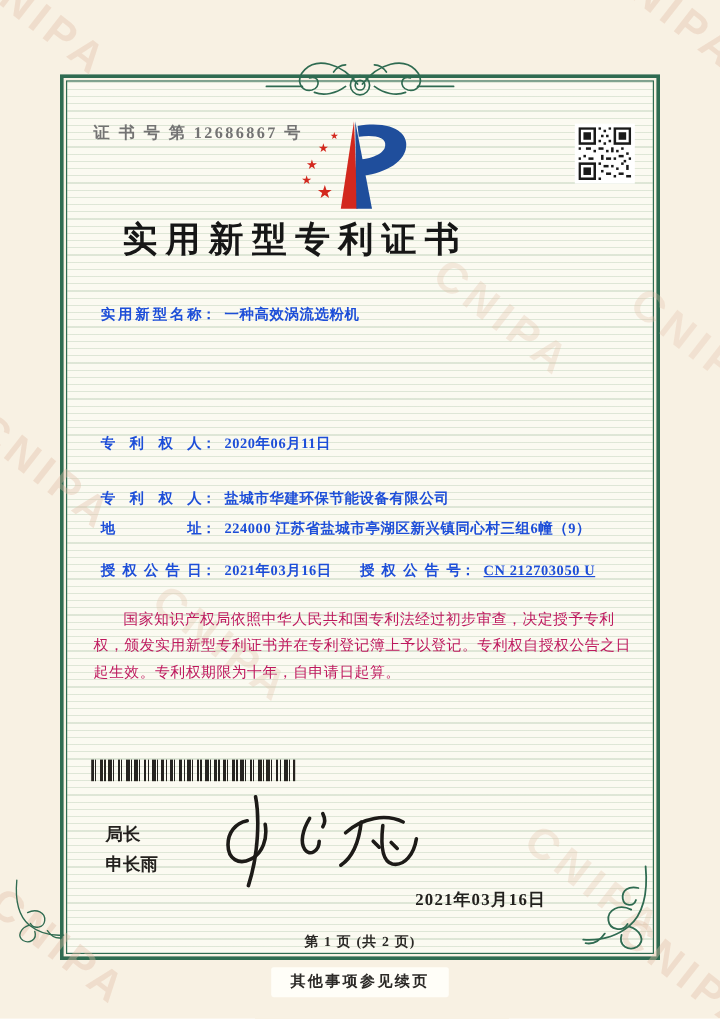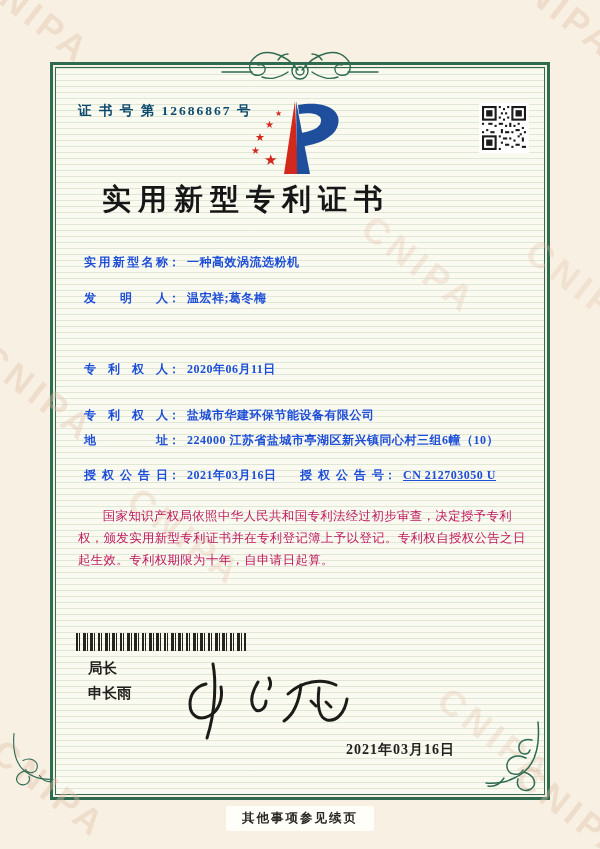--- a/index.html
+++ b/index.html
@@ -28,21 +28,21 @@
          background:repeating-linear-gradient(180deg, rgba(120,160,120,.22) 0 1px, rgba(0,0,0,0) 1px 6px),#fbfaf1;}
 
   .orn{position:absolute;z-index:5;color:var(--frame-green);}
   .orn-top{left:218px;top:46px;}
   .orn-br{left:482px;top:720px;}
   .orn-bl{left:56px;top:732px;transform:scaleX(-1) scale(.75);transform-origin:left top;}
 
   .content{position:absolute;inset:0;z-index:4;}
 
   .cert-no{position:absolute;left:78px;top:102px;font-size:13.5px;letter-spacing:2px;
-           color:#0c4a6e;font-weight:600;}
+           color:#737373;font-weight:600;}
 
   .logo{position:absolute;left:248px;top:98px;width:96px;height:84px;}
   .qr{position:absolute;left:479px;top:103px;width:50px;height:50px;background:#fff;padding:3px;}
   .qr svg{display:block;width:44px;height:44px;}
 
   .title{position:absolute;left:0;top:180px;width:492px;text-align:center;
          font-size:29px;font-weight:bold;letter-spacing:7px;color:#161616;}
 
   .frow{position:absolute;left:84px;font-size:12px;font-weight:600;color:#1d4ed8;white-space:nowrap;}
   .flabel{display:inline-block;width:84px;text-align:justify;text-align-last:justify;vertical-align:bottom;}
@@ -58,21 +58,21 @@
 
   .barcode{position:absolute;left:76px;top:633px;width:170px;height:18px;
     background:repeating-linear-gradient(90deg,
       #26231f 0 2px, rgba(0,0,0,0) 2px 3px,
       #26231f 3px 4px, rgba(0,0,0,0) 4px 7px,
       #26231f 7px 10px, rgba(0,0,0,0) 10px 11px,
       #26231f 11px 12px, rgba(0,0,0,0) 12px 14px,
       #26231f 14px 17px, rgba(0,0,0,0) 17px 18px,
       #26231f 18px 19px, rgba(0,0,0,0) 19px 22px);}
 
-  .signer{position:absolute;left:88px;top:656px;font-family:"Liberation Sans","DejaVu Sans",sans-serif;
+  .signer{position:absolute;left:88px;top:684px;font-family:"Liberation Sans","DejaVu Sans",sans-serif;
           font-size:14.5px;font-weight:bold;color:#23211e;line-height:25px;}
   .sig{position:absolute;left:168px;top:658px;}
   .sign-date{position:absolute;left:346px;top:741px;font-size:14px;font-weight:bold;
              color:#23211e;letter-spacing:1px;}
   .page-num{position:absolute;left:0;top:777px;width:600px;text-align:center;
             font-size:11.5px;color:#2b2926;letter-spacing:1px;font-weight:600;}
   .note{position:absolute;left:50%;top:806px;transform:translateX(-50%);
         background:#fffef8;padding:4px 16px;font-size:12.5px;font-weight:600;
         color:#2b2926;letter-spacing:2px;border-radius:2px;}
 
@@ -203,31 +203,28 @@
             <rect x="16" y="40" width="2" height="2"></rect>
         </g>
       </svg>
     </div>
 
     <div class="title">实用新型专利证书</div>
 
     <div class="frow r1">
       <span class="flabel">实用新型名称</span><span class="colon">：</span><span class="fval">一种高效涡流选粉机</span>
     </div>
-    <div class="frow r2">
-      <span class="flabel">发明人</span><span class="colon">：</span><span class="fval">温宏祥;葛冬梅</span>
-    </div>
     <div class="frow r4">
       <span class="flabel">专利权人</span><span class="colon">：</span><span class="fval">2020年06月11日</span>
     </div>
     <div class="frow r5">
       <span class="flabel">专利权人</span><span class="colon">：</span><span class="fval">盐城市华建环保节能设备有限公司</span>
     </div>
     <div class="frow r6">
-      <span class="flabel">地址</span><span class="colon">：</span><span class="fval">224000 江苏省盐城市亭湖区新兴镇同心村三组6幢（10）</span>
+      <span class="flabel">地址</span><span class="colon">：</span><span class="fval">224000 江苏省盐城市亭湖区新兴镇同心村三组6幢（9）</span>
     </div>
     <div class="frow r7">
       <span class="flabel">授权公告日</span><span class="colon">：</span><span class="fval">2021年03月16日</span>
       <span class="pair2">
         <span class="flabel">授权公告号</span><span class="colon">：</span><span class="fval">CN 212703050 U</span>
       </span>
     </div>
 
     <div class="paras">
       <p>国家知识产权局依照中华人民共和国专利法经过初步审查，决定授予专利权，颁发实用新型专利证书并在专利登记簿上予以登记。专利权自授权公告之日起生效。专利权期限为十年，自申请日起算。</p>
@@ -249,16 +246,17 @@
         <path d="M120 36 C134 23 154 20 168 27"></path>
         <path d="M133 27 C131 45 125 57 116 63"></path>
         <path d="M151 30 C149 48 151 60 159 62 C169 64 177 54 179 41"></path>
         <path d="M143 43 l5 5"></path>
           <path d="M158 44 l5 5"></path>
       </svg>
     </div>
 
     <div class="sign-date">2021年03月16日</div>
 
+    <div class="page-num">第 1 页 (共 2 页)</div>
   </div>
 
   <div class="note">其他事项参见续页</div>
 </div>
 
 </body></html>

